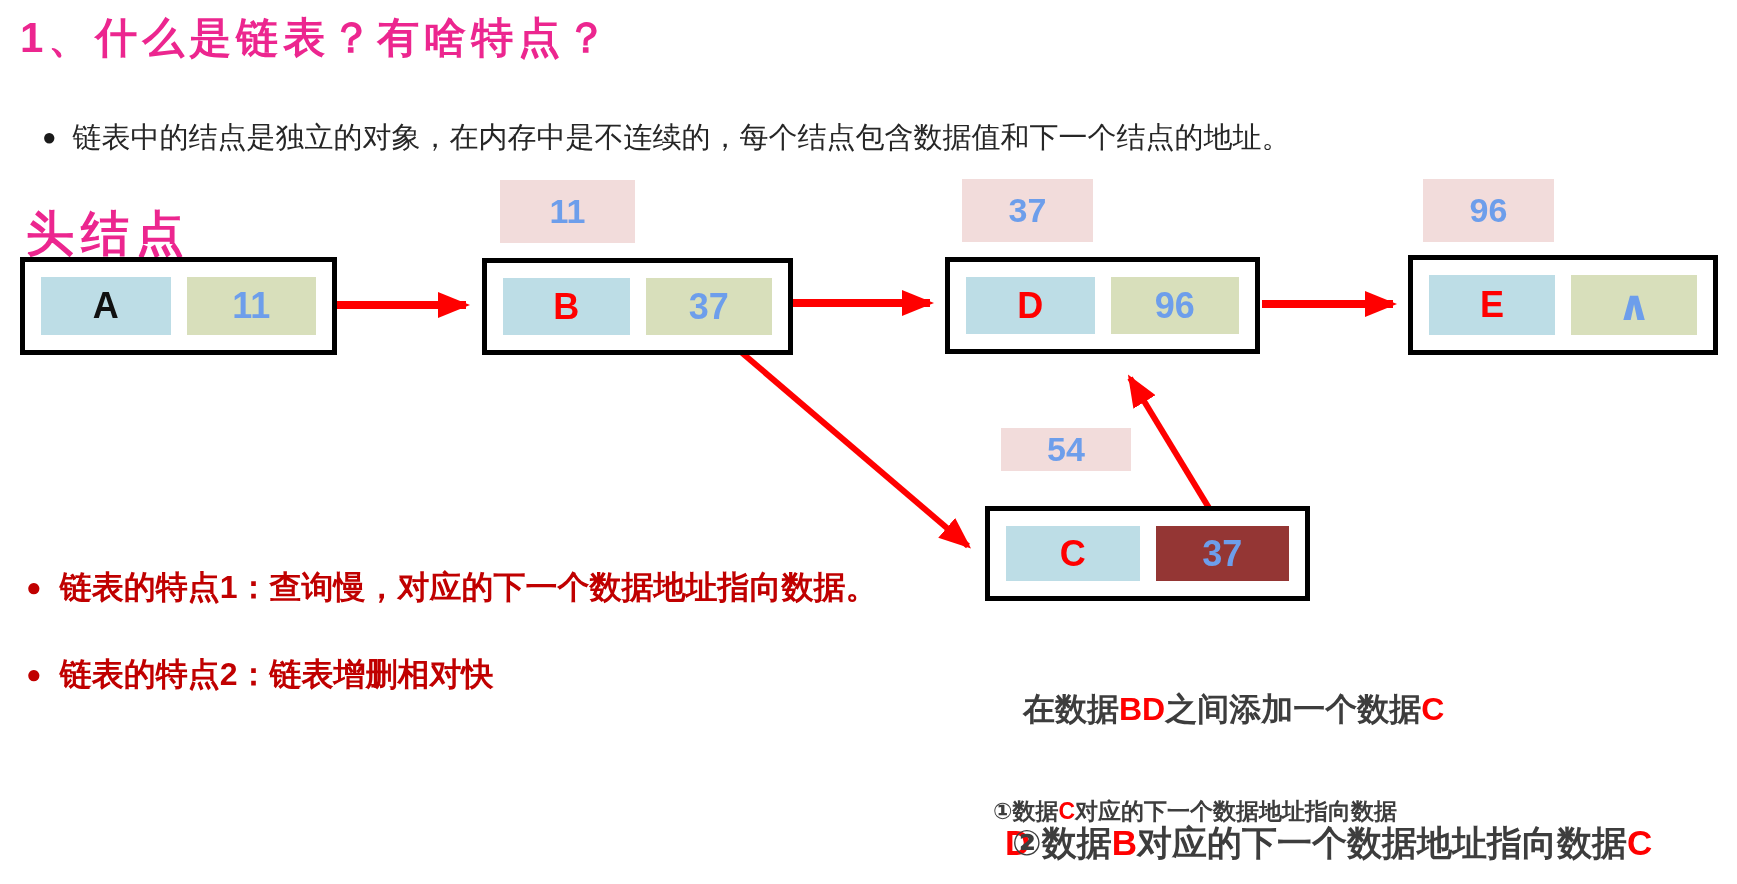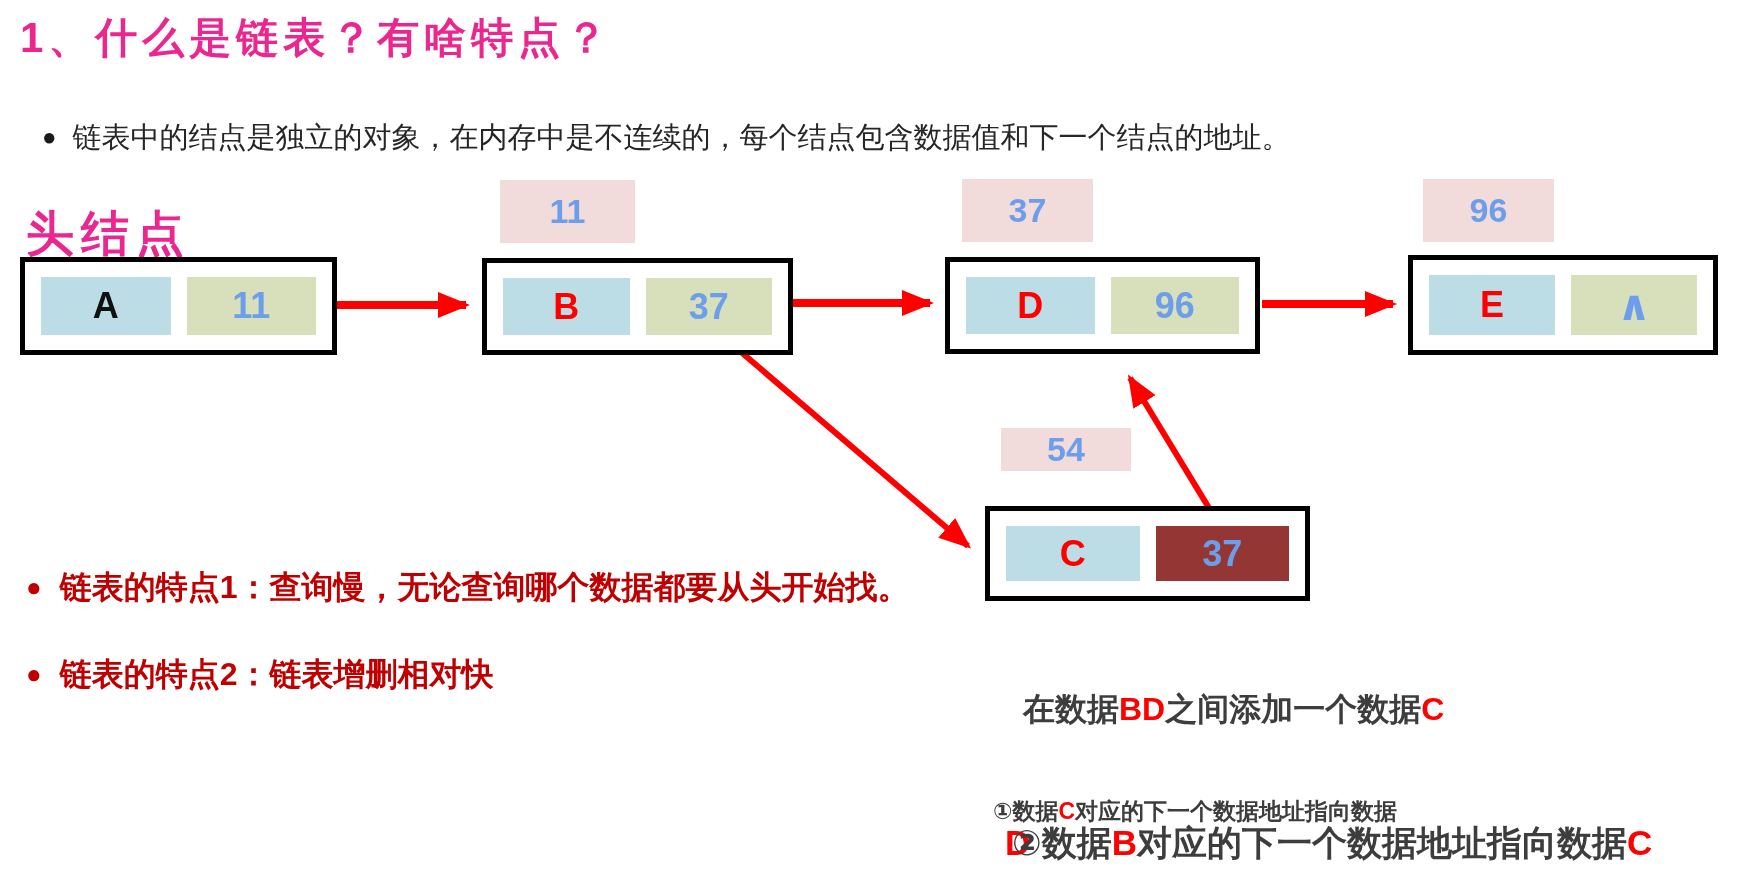--- a/index.html
+++ b/index.html
@@ -121,21 +121,21 @@
   <div class="cell blue letter-red">E</div>
   <div class="cell green null-sym">∧</div>
 </div>
 
 <div class="abs node" style="left:985px;top:506px;width:325px;height:95px;">
   <div class="cell blue letter-red">C</div>
   <div class="cell maroon">37</div>
 </div>
 
 <div class="abs feature" style="left:26px;top:566px;">
-  <span class="dot">●</span><span>链表的特点1：查询慢，无论查询哪个数据都要从头开始找。</span>
+  <span class="dot">●</span><span>链表的特点1：查询慢，对应的下一个数据地址指向数据。</span>
 </div>
 <div class="abs feature" style="left:26px;top:653px;">
   <span class="dot">●</span><span>链表的特点2：链表增删相对快</span>
 </div>
 
 <div class="abs anno anno-line1">
   <span>在数据</span><span class="red">BD</span><span>之间添加一个数据</span><span class="red">C</span>
 </div>
 <div class="abs anno anno-line2">
   <span>①数据</span><span class="red">C</span><span>对应的下一个数据地址指向数据</span>

